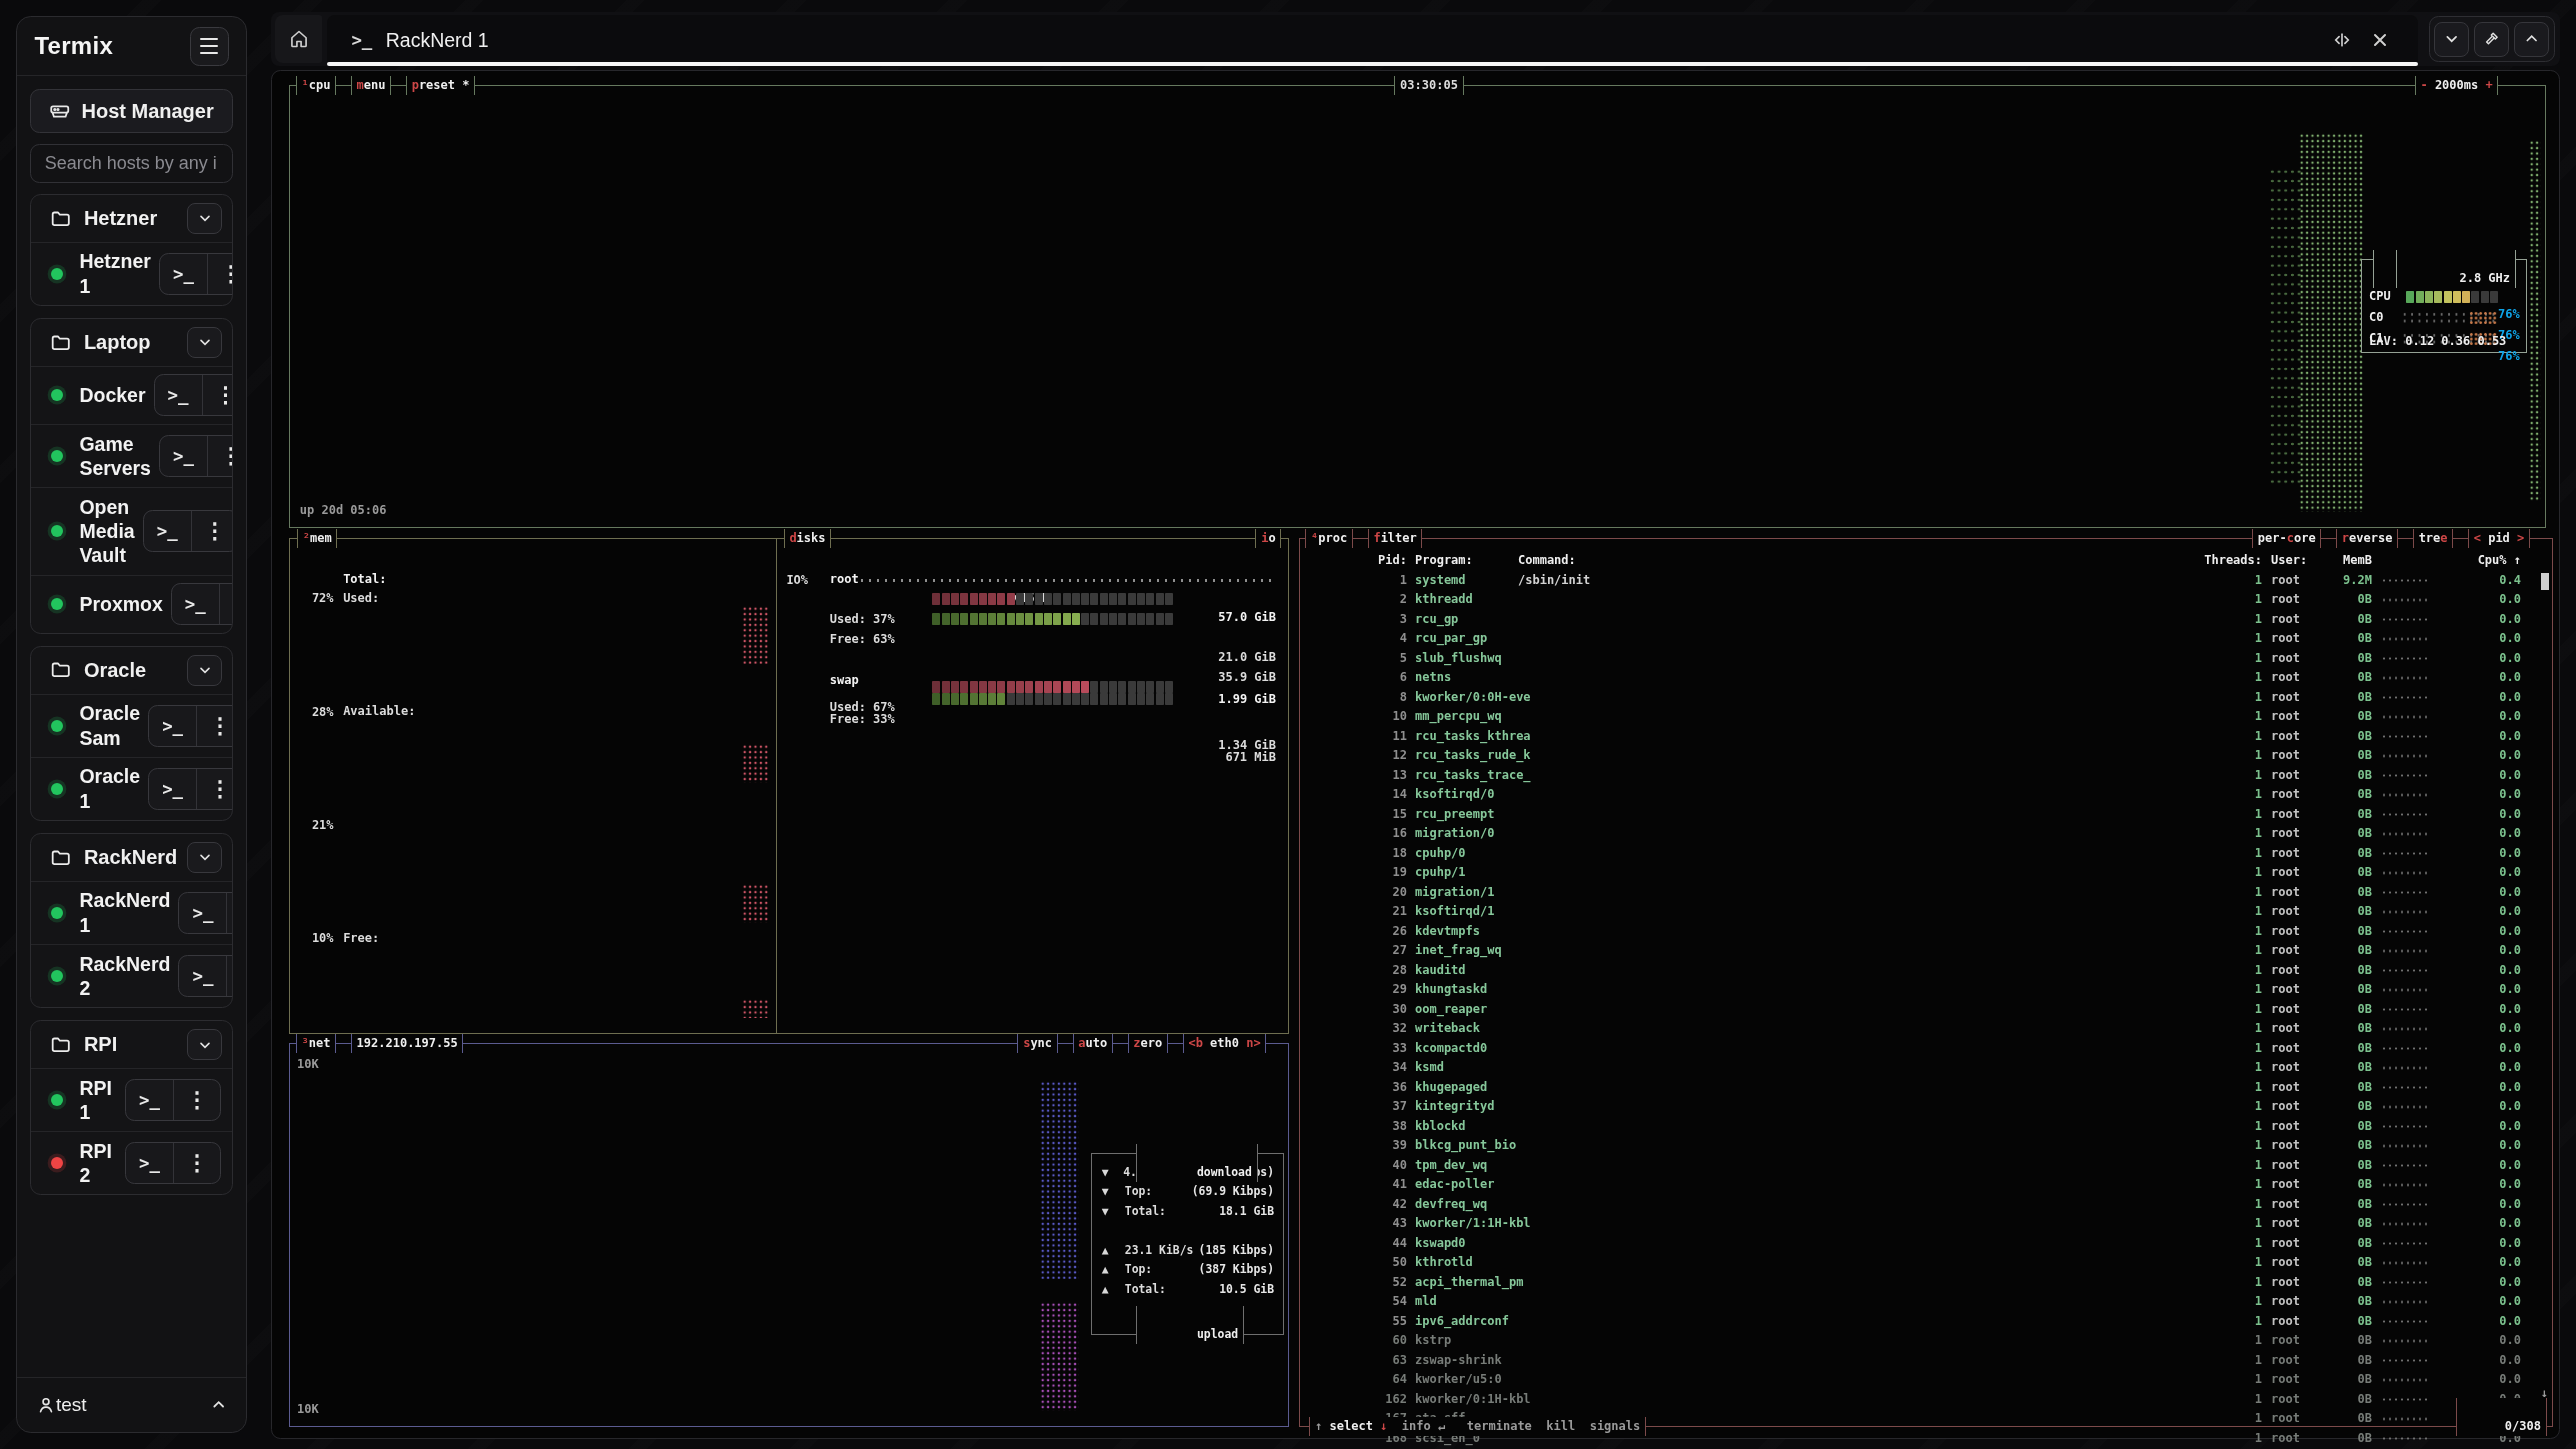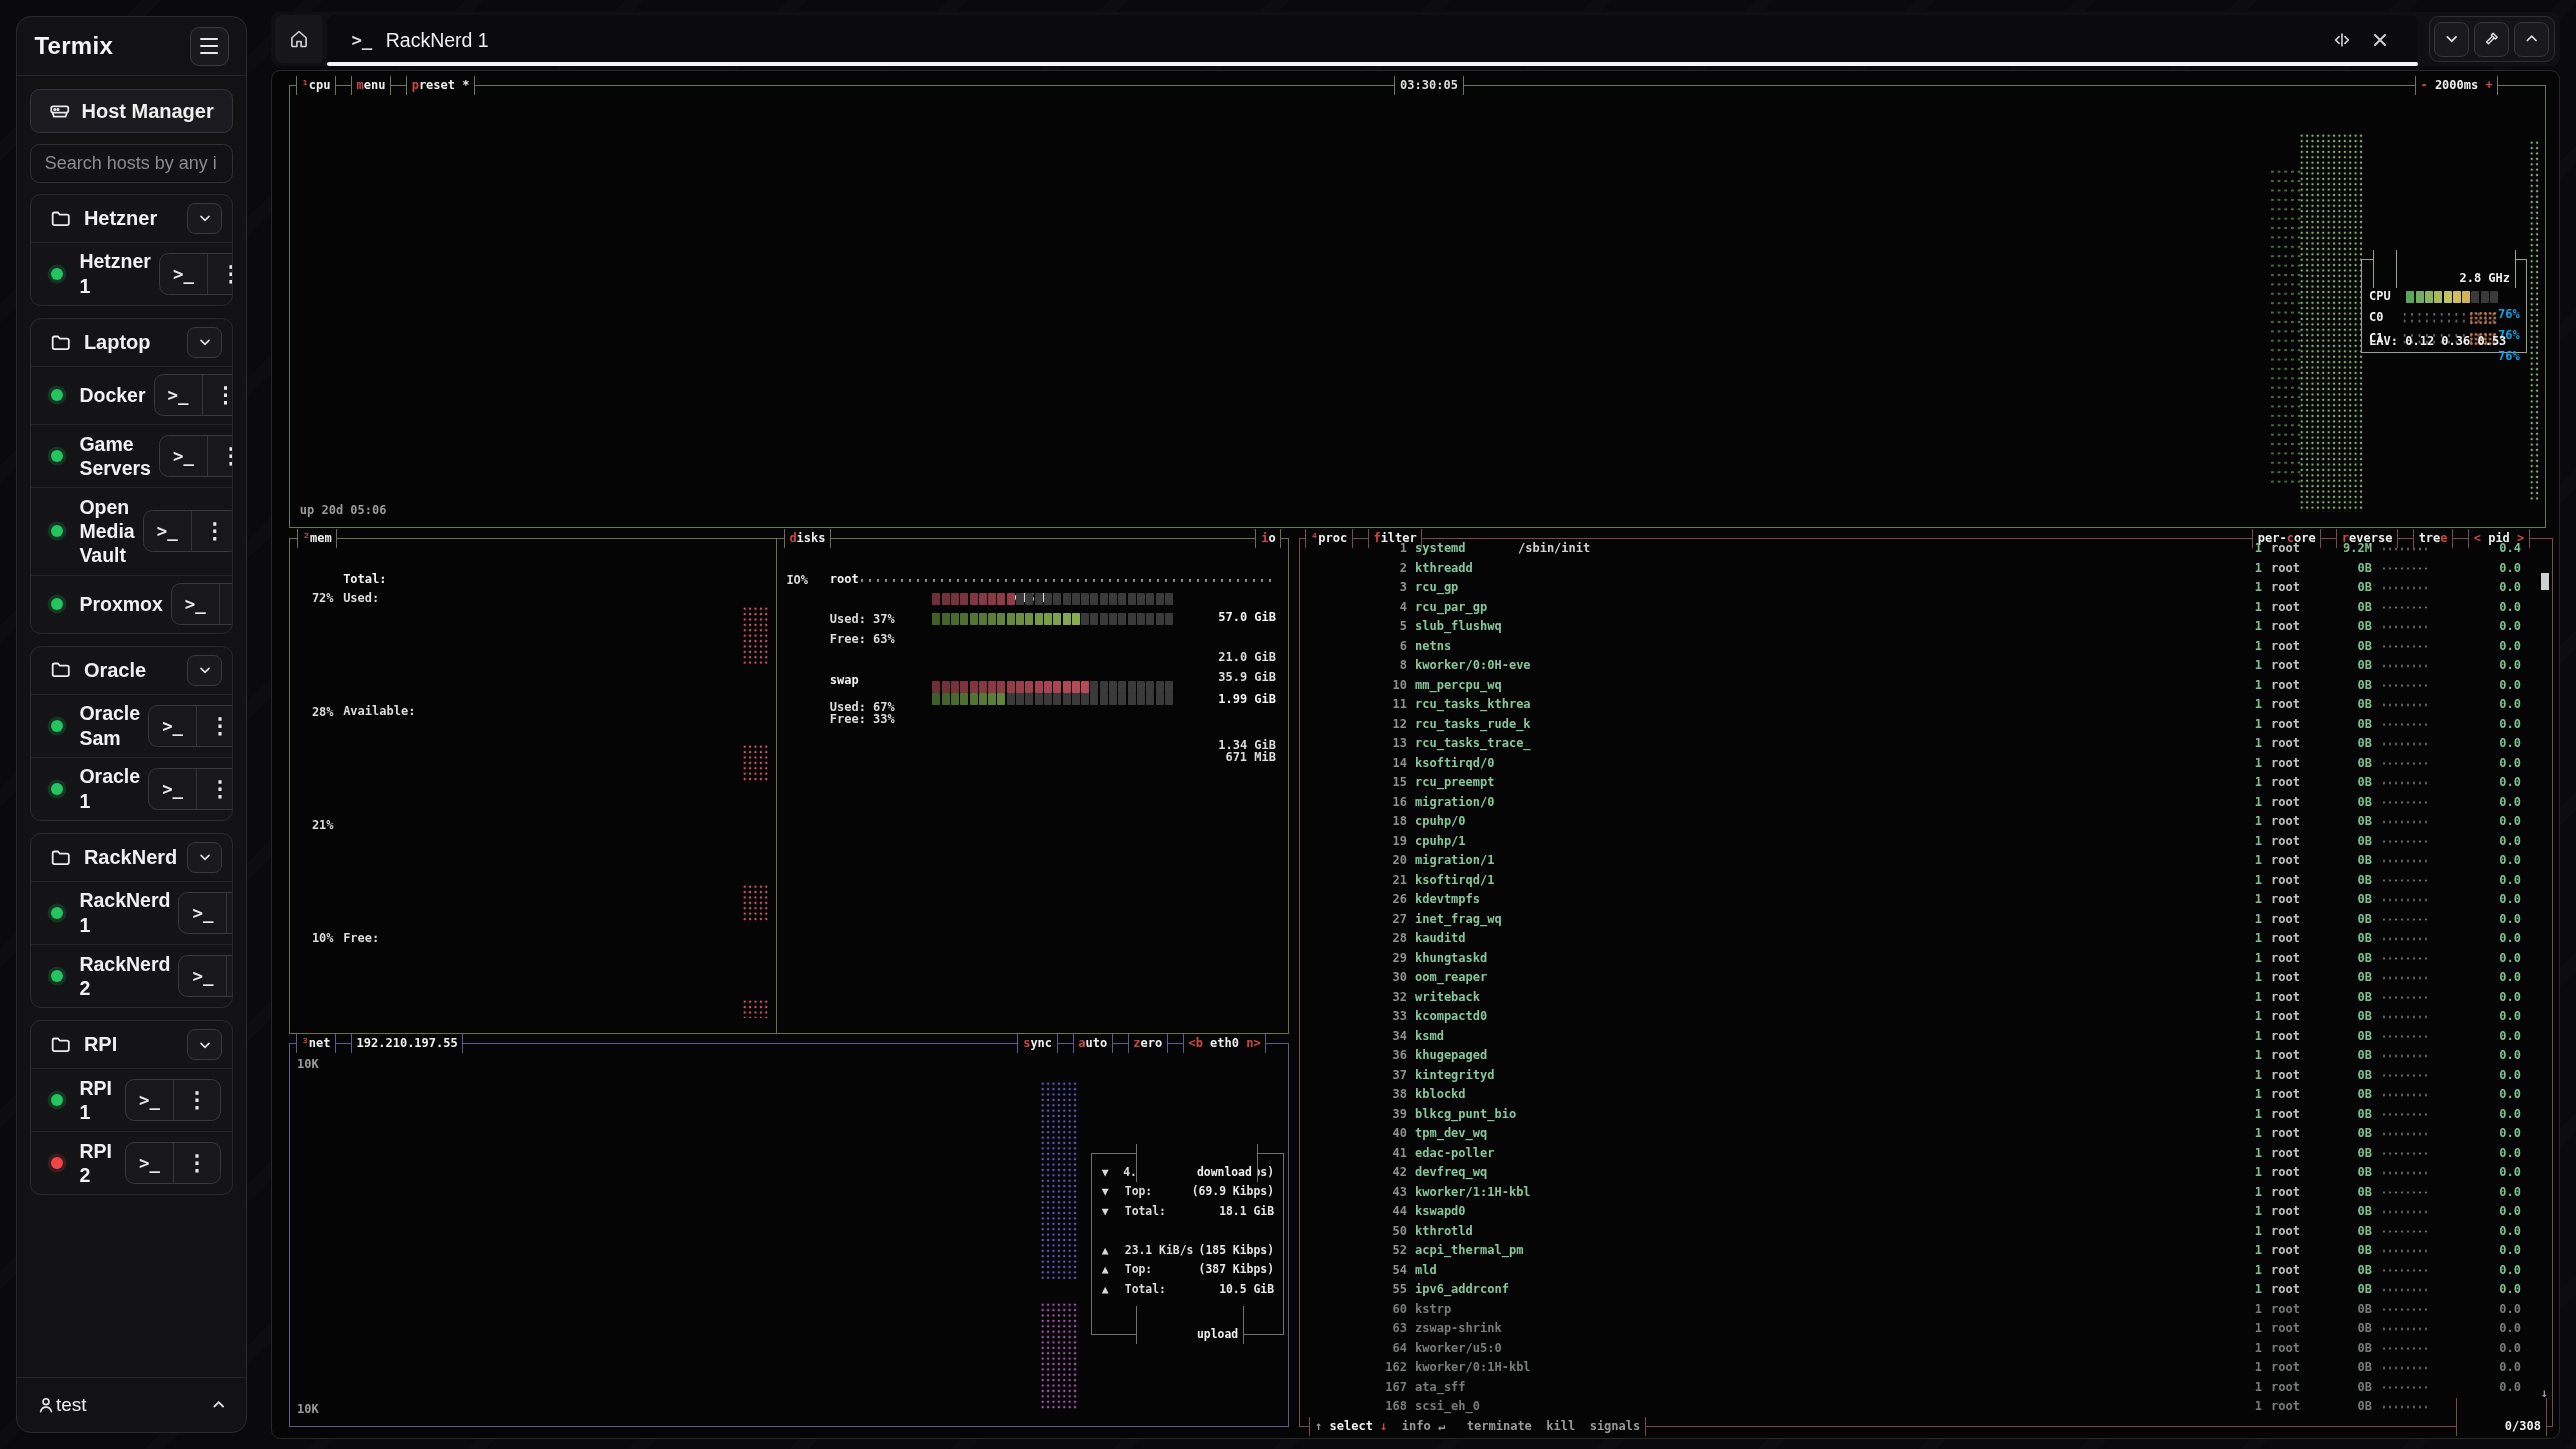--- a/index.html
+++ b/index.html
@@ -501,20 +501,29 @@
   <section class="tbox" style="--bc:#7c4a4a; left:1027px; top:467px; width:1254px; height:889px;">
     <div class="toplabels">
       <span class="bl"><span class="seg r">⁴</span><span class="seg w">proc</span></span>
       <span class="bl"><span class="seg r">f</span><span class="seg w">ilter</span></span>
     </div>
     <div class="toplabels right">
       <span class="bl"><span class="seg w">per-</span><span class="seg r">c</span><span class="seg w">ore</span></span>
       <span class="bl"><span class="seg r">r</span><span class="seg w">everse</span></span>
       <span class="bl"><span class="seg w">tre</span><span class="seg r">e</span></span>
       <span class="bl"><span class="seg r">&lt; </span><span class="seg w">pid</span><span class="seg r"> &gt;</span></span>
+    </div>
+    <div class="prow" style="margin-top:12px">
+      <span class="pr-pid ph">Pid:</span>
+      <span class="pr-prog ph">Program:</span>
+      <span class="pr-cmd ph">Command:</span>
+      <span class="pr-thr ph">Threads:</span>
+      <span class="pr-user ph">User:</span>
+      <span class="pr-mem ph">MemB</span>
+      <span class="pr-cpu ph">Cpu% ↑</span>
     </div>
     <div id="proc-rows">
         <div class="prow"><span class="pr-pid">1</span><span class="pr-prog">systemd</span><span class="pr-cmd">/sbin/init</span><span class="pr-thr">1</span><span class="pr-user">root</span><span class="pr-mem">9.2M</span><span class="pr-dots"></span><span class="pr-cpu">0.4</span></div>
         <div class="prow"><span class="pr-pid">2</span><span class="pr-prog">kthreadd</span><span class="pr-cmd"></span><span class="pr-thr">1</span><span class="pr-user">root</span><span class="pr-mem">0B</span><span class="pr-dots"></span><span class="pr-cpu">0.0</span></div>
         <div class="prow"><span class="pr-pid">3</span><span class="pr-prog">rcu_gp</span><span class="pr-cmd"></span><span class="pr-thr">1</span><span class="pr-user">root</span><span class="pr-mem">0B</span><span class="pr-dots"></span><span class="pr-cpu">0.0</span></div>
         <div class="prow"><span class="pr-pid">4</span><span class="pr-prog">rcu_par_gp</span><span class="pr-cmd"></span><span class="pr-thr">1</span><span class="pr-user">root</span><span class="pr-mem">0B</span><span class="pr-dots"></span><span class="pr-cpu">0.0</span></div>
         <div class="prow"><span class="pr-pid">5</span><span class="pr-prog">slub_flushwq</span><span class="pr-cmd"></span><span class="pr-thr">1</span><span class="pr-user">root</span><span class="pr-mem">0B</span><span class="pr-dots"></span><span class="pr-cpu">0.0</span></div>
         <div class="prow"><span class="pr-pid">6</span><span class="pr-prog">netns</span><span class="pr-cmd"></span><span class="pr-thr">1</span><span class="pr-user">root</span><span class="pr-mem">0B</span><span class="pr-dots"></span><span class="pr-cpu">0.0</span></div>
         <div class="prow"><span class="pr-pid">8</span><span class="pr-prog">kworker/0:0H-eve</span><span class="pr-cmd"></span><span class="pr-thr">1</span><span class="pr-user">root</span><span class="pr-mem">0B</span><span class="pr-dots"></span><span class="pr-cpu">0.0</span></div>
         <div class="prow"><span class="pr-pid">10</span><span class="pr-prog">mm_percpu_wq</span><span class="pr-cmd"></span><span class="pr-thr">1</span><span class="pr-user">root</span><span class="pr-mem">0B</span><span class="pr-dots"></span><span class="pr-cpu">0.0</span></div>

